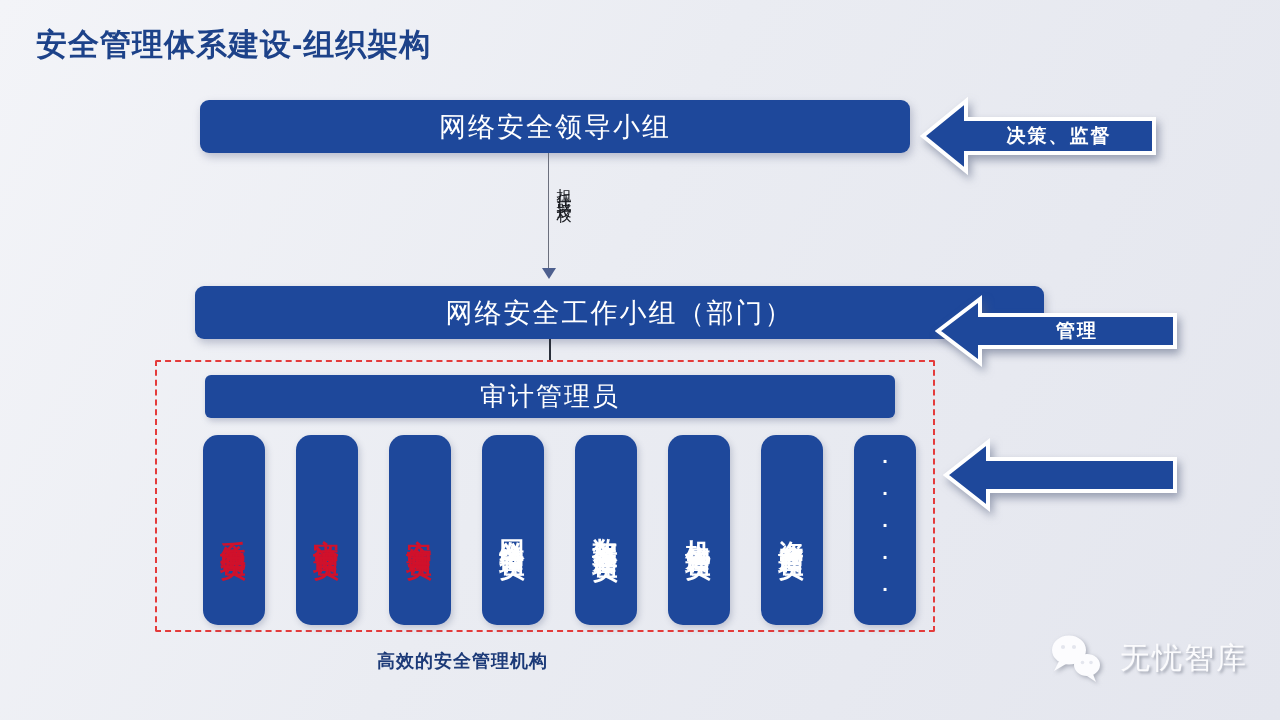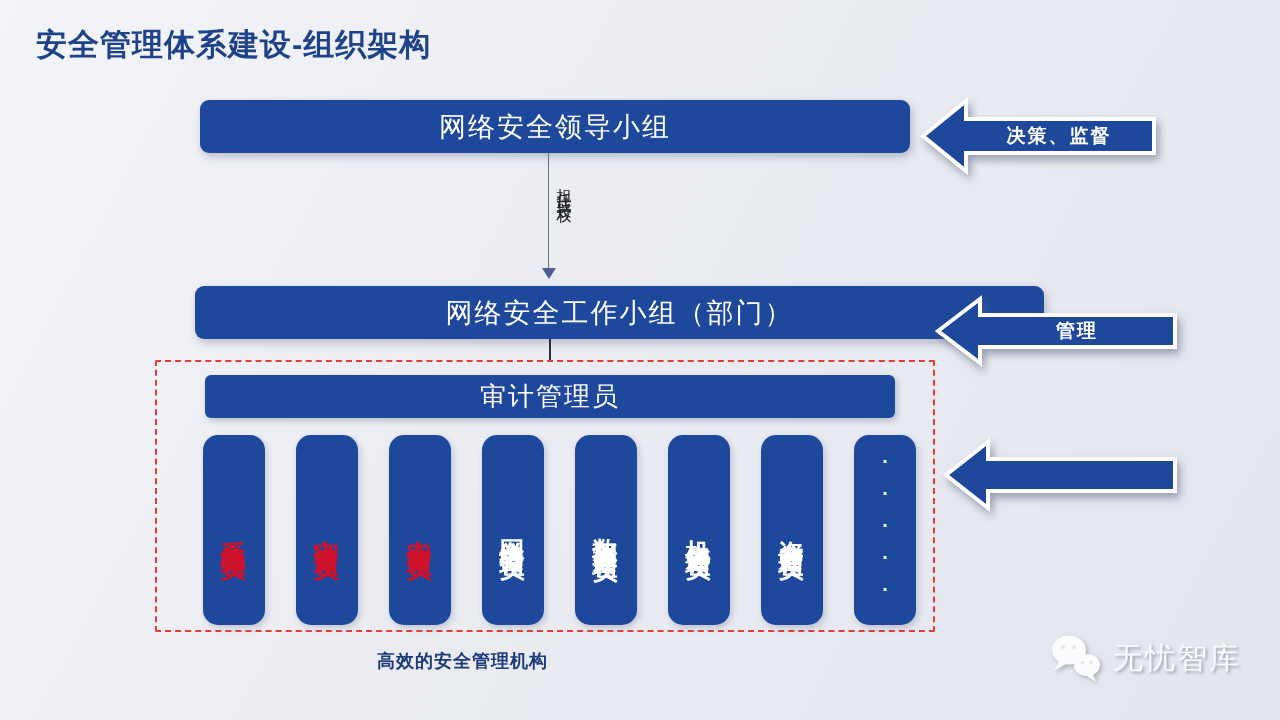--- a/index.html
+++ b/index.html
@@ -62,21 +62,21 @@
   .side-arrow svg{position:absolute;left:0;top:0;}
   .side-arrow polygon{fill:#1e489b;stroke:#ffffff;stroke-width:4;stroke-linejoin:miter;}
   .arrow-label{
     position:absolute;left:48px;right:8px;top:50%;transform:translateY(-50%);
     text-align:center;color:#ffffff;font-size:19px;font-weight:bold;letter-spacing:2px;
   }
   .arrow-1{left:920px;top:96px;width:238px;height:80px;}
   .arrow-2{left:935px;top:294px;width:244px;height:74px;}
   .arrow-3{left:943px;top:437px;width:236px;height:76px;}
   .watermark{
-    position:absolute;left:1048px;top:632px;display:flex;align-items:center;gap:9px;
+    position:absolute;left:1048px;top:632px;display:flex;align-items:center;gap:16px;
     color:#fbfbfd;font-size:30px;font-weight:500;letter-spacing:2px;
     text-shadow:2px 2px 3px rgba(130,135,150,.75);
   }
   .wechat-icon{filter:drop-shadow(2px 2px 2px rgba(130,135,150,.6));}
 </style>
 </head>
 <body>
 
 <div class="stage">
 

